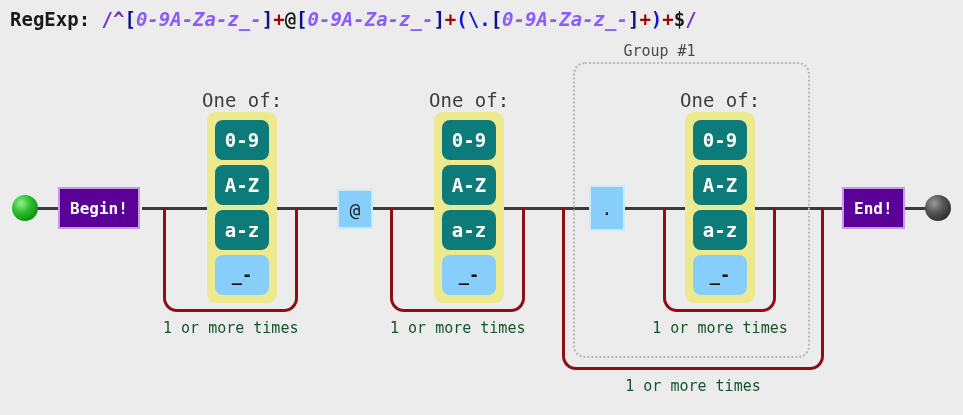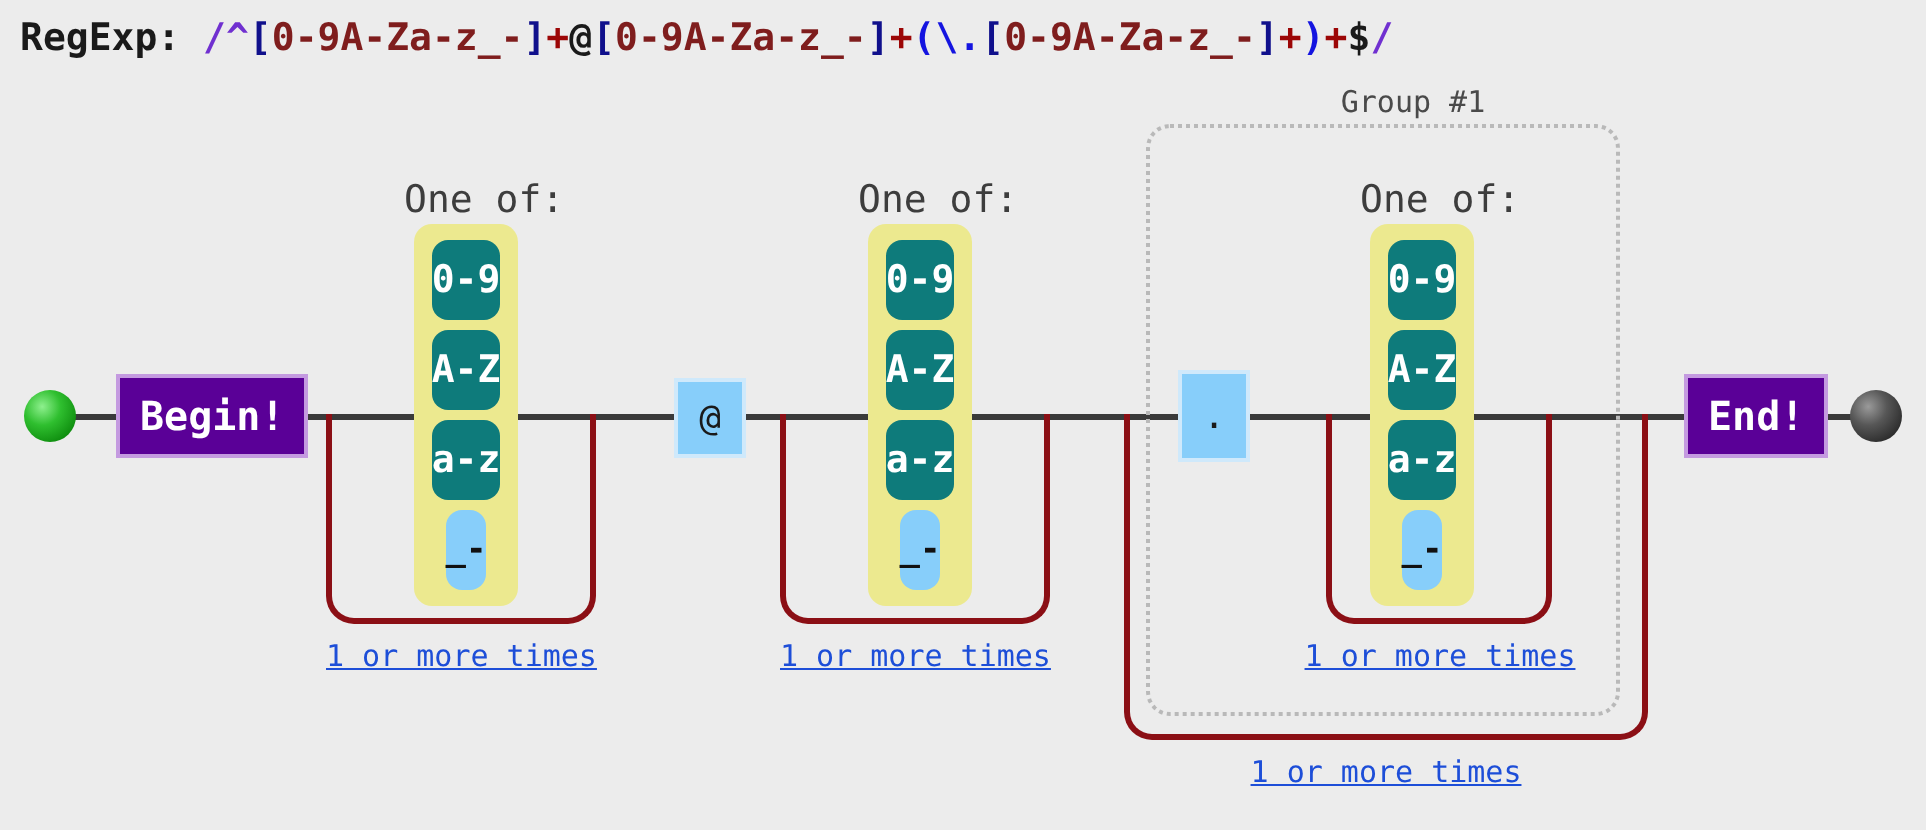--- a/index.html
+++ b/index.html
@@ -21,21 +21,21 @@
     left: 10px;
     top: 8px;
     font-size: 19px;
     font-weight: bold;
     letter-spacing: 0px;
     white-space: pre;
     color: #1a1a1a;
   }
   #regex-title .tok-slash   { color: #7030d0; }
   #regex-title .tok-bracket { color: #10108c; }
-  #regex-title .tok-class   { color: #7f1d1d; }
+  #regex-title .tok-class   { color: #8b5cf6; font-style: italic; }
   #regex-title .tok-quant   { color: #9c0606; }
   #regex-title .tok-paren   { color: #1414e0; }
   #regex-title .tok-lit     { color: #1a1a1a; }
   #regex-title .tok-dollar  { color: #1a1a1a; }
 
   
   .rail {
     position: absolute;
     height: 3px;
     background: #3a3a3a;
@@ -60,21 +60,21 @@
   }
 
   
   .terminal-box {
     position: absolute;
     top: 187px;
     height: 42px;
     background: #5a0097;
     border: 2px solid #c49ae0;
     color: #ffffff;
-    font-size: 20px;
+    font-size: 16px;
     font-weight: bold;
     display: flex;
     align-items: center;
     justify-content: center;
     box-sizing: border-box;
     padding: 0 10px;
   }
   #begin-box { left: 58px; }
   #end-box   { left: 842px; text-align: right; }
 
@@ -95,29 +95,28 @@
 
   
   .oneof-label {
     position: absolute;
     font-size: 19px;
     color: #3d3d3d;
     white-space: nowrap;
   }
   .charclass {
     position: absolute;
-    width: 52px;
+    width: 70px;
     background: #ece98f;
     border-radius: 9px;
     padding: 8px 8px;
     box-sizing: border-box;
     display: flex;
     flex-direction: column;
     gap: 5px;
-    align-items: center;
   }
   .cc-item {
     height: 40px;
     border-radius: 8px;
     display: flex;
     align-items: center;
     justify-content: center;
     font-size: 19px;
     font-weight: bold;
     box-sizing: border-box;
@@ -136,39 +135,38 @@
   .loop {
     position: absolute;
     border: 3px solid #8b0f15;
     border-top: none;
     border-radius: 0 0 14px 14px;
     box-sizing: border-box;
   }
   .loop-label {
     position: absolute;
     font-size: 15px;
-    color: #1d4ed8;
+    color: #14532d;
     white-space: nowrap;
-    text-decoration: underline;
   }
 
   
   #group-box {
     position: absolute;
     left: 573px;
     top: 62px;
     width: 237px;
     height: 296px;
     border: 2px dotted #b9b9b9;
     border-radius: 12px;
     box-sizing: border-box;
   }
   #group-label {
     position: absolute;
-    left: 588px;
+    left: 541px;
     top: 42px;
     width: 237px;
     text-align: center;
     font-size: 15px;
     color: #4a4a4a;
   }
 </style>
 </head>
 <body>
 

